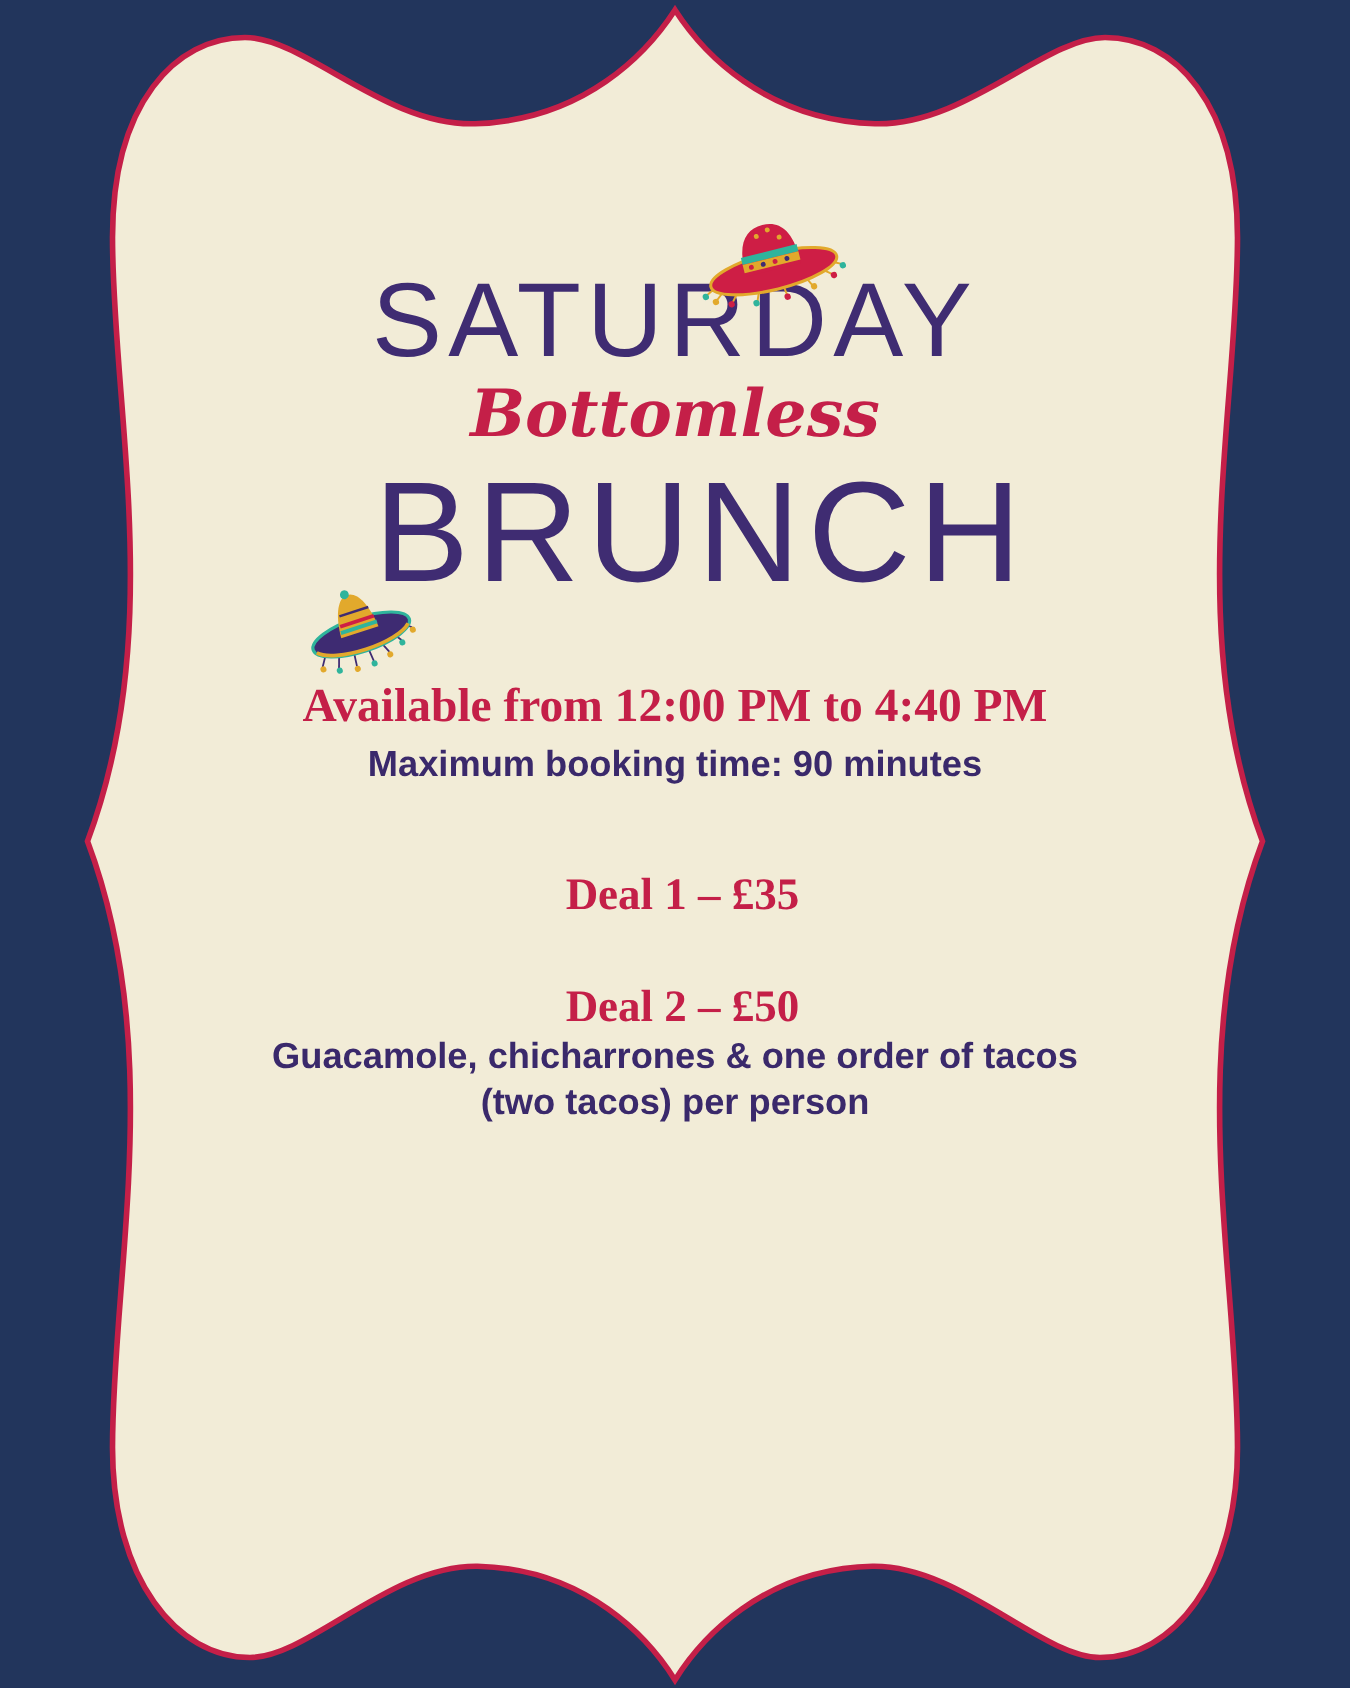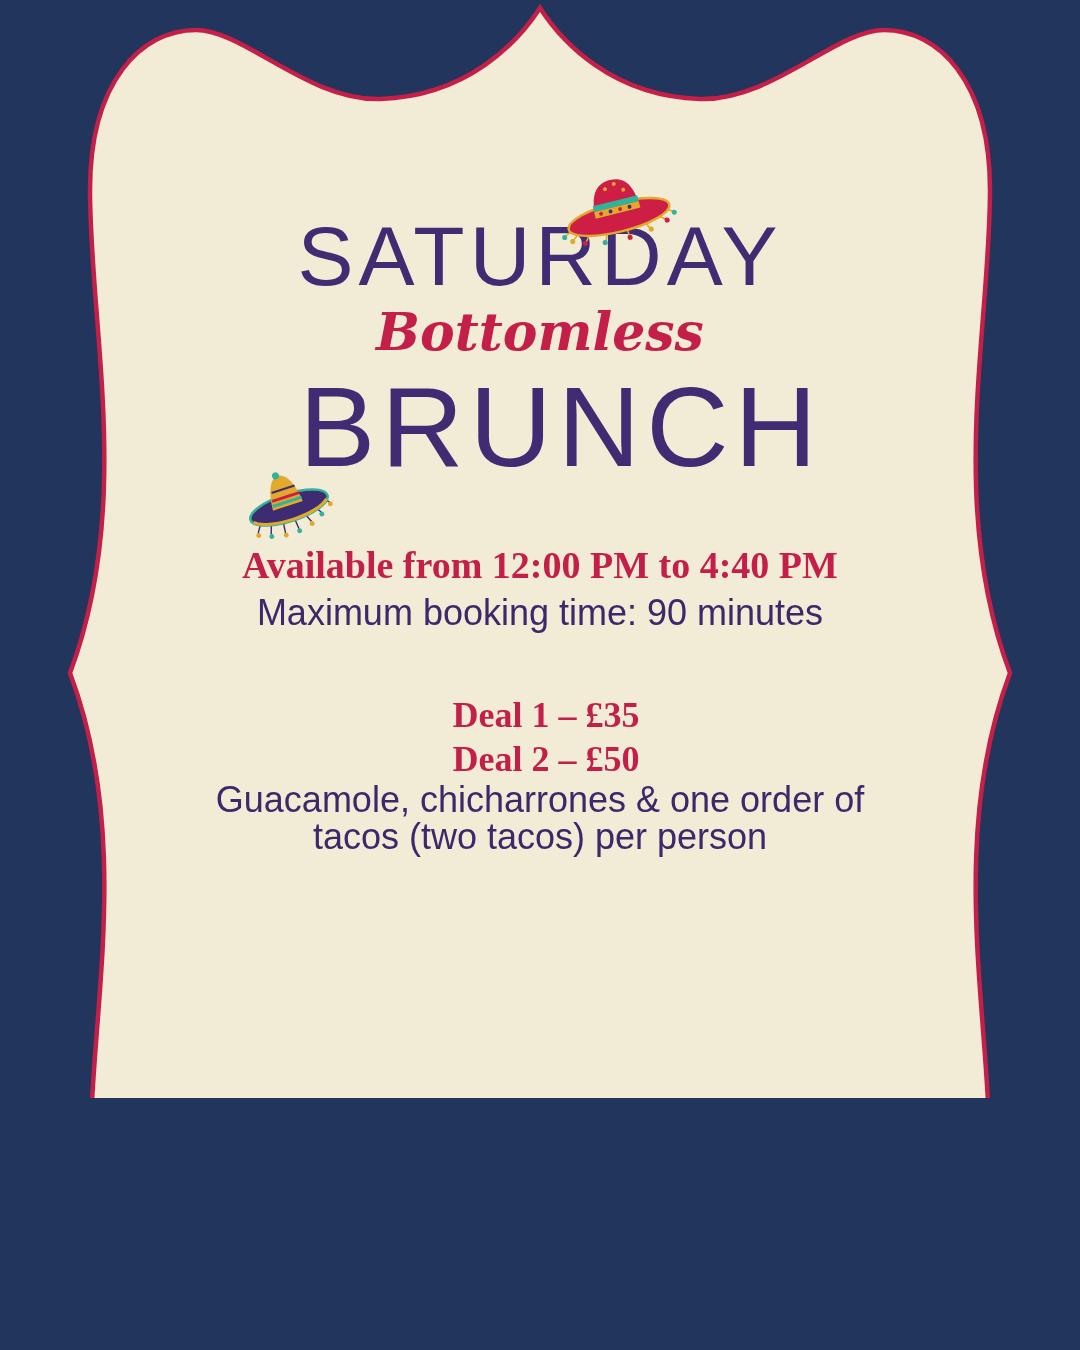--- a/index.html
+++ b/index.html
@@ -1,17 +1,17 @@
 <!DOCTYPE html>
 <html style="--background-navy: #22355c; --panel-cream: #f2ecd7; --accent-red: #c41f48; --title-purple: #3f2c72; --body-purple: #3a296b;"><head>
 <meta charset="utf-8">
 <style>
   html,body{margin:0;padding:0;background:#22355c;}
   .poster{
-    position:relative;width:1080px;height:1098px;overflow:hidden;
+    position:relative;width:1080px;height:1350px;overflow:hidden;
     background:var(--background-navy,#22355c);
     font-family:"Liberation Sans",sans-serif;
   }
   .frame{position:absolute;inset:0;display:block;}
   .frame path{
     fill:var(--panel-cream,#f2ecd7);
     stroke:var(--accent-red,#c41f48);
     stroke-width:4.5;
   }
   .content{position:absolute;inset:0;text-align:center;padding-top:214px;box-sizing:border-box;}
@@ -26,24 +26,24 @@
     color:var(--accent-red,#c41f48);
   }
   .t3{font-size:114px;line-height:118px;letter-spacing:6px;padding-left:42px;}
   .red-serif{
     font-family:"Liberation Serif",serif;font-weight:700;
     color:var(--accent-red,#c41f48);
   }
   .avail-heading{margin-top:56px;font-size:38px;line-height:46px;}
   .deal-heading{font-size:36px;line-height:44px;padding-left:12px;}
   .m-deal1{margin-top:62px;}
-  .m-deal2{}
+  .m-deal2{margin-top:46px;}
   .m-includes{margin-top:26px;}
   .body-line{
-    font-weight:400;font-size:36px;line-height:37px;
+    font-weight:700;font-size:29px;line-height:37px;
     color:var(--body-purple,#3a296b);
     max-width:680px;margin-left:auto;margin-right:auto;text-align:center;
   }
   .first-line{margin-top:6px;}
   .sombrero{position:absolute;pointer-events:none;}
   .sombrero svg{display:block;width:100%;height:100%;}
   .sombrero-red{left:552px;top:170px;width:134px;height:88px;}
   .sombrero-purple{left:238px;top:452px;width:102px;height:96px;}
 </style>
 </head>

